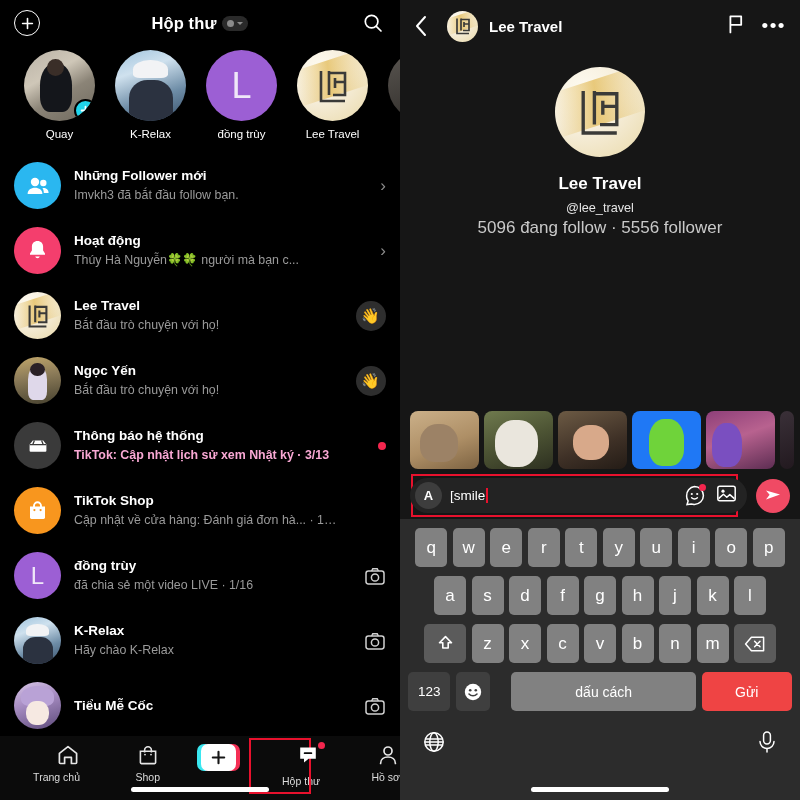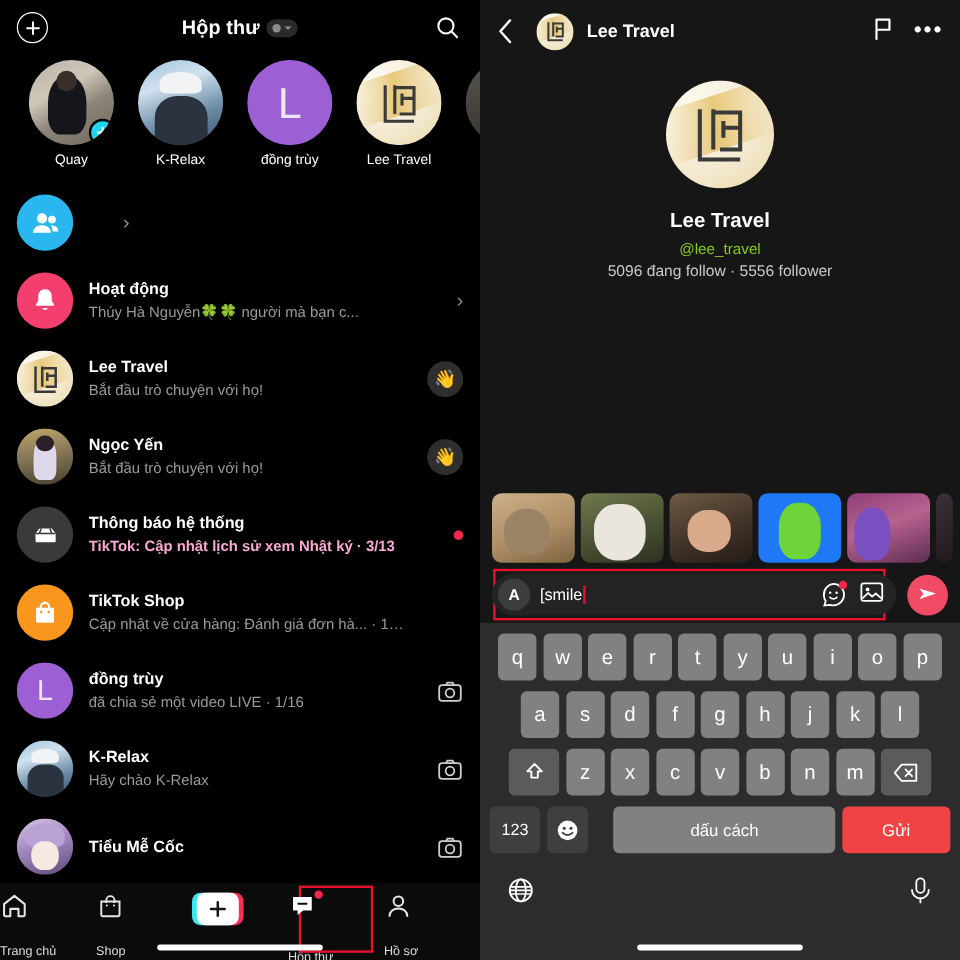--- a/index.html
+++ b/index.html
@@ -74,21 +74,21 @@
   .row-right { flex:0 0 auto; display:flex; align-items:center; justify-content:flex-end; width:34px; }
   .chev { color:#8c8c8c; font-size:17px; line-height:1; }
   .wave { width:30px; height:30px; border-radius:50%; background:#2e2e2e;
           display:flex; align-items:center; justify-content:center; font-size:15px; }
   .reddot { width:8px; height:8px; border-radius:50%; background:#f4264e; }
   .cam { display:flex; align-items:center; justify-content:center; }
 
   
   .lnav { position:absolute; left:0; bottom:0; width:400px; height:64px; background:#0b0b0b;
           display:flex; align-items:flex-start; padding-top:7px; }
-  .navitem { flex:1 1 0; display:flex; flex-direction:column; align-items:flex-start; gap:20px; position:relative; }
+  .navitem { flex:1 1 0; display:flex; flex-direction:column; align-items:flex-end; gap:4px; position:relative; }
   .navlabel { color:#dcdcdc; font-size:10.5px; }
   .create-btn { width:43px; height:27px; border-radius:7px; position:relative; display:flex; align-items:center; justify-content:center; margin-top:1px; }
   .create-btn::before,.create-btn::after{content:"";position:absolute;top:0;width:38px;height:27px;border-radius:7px;}
   .create-btn::before{left:0;background:#3ae7f0;}
   .create-btn::after{right:0;background:#f52f55;}
   .create-core{position:relative;z-index:3;width:35px;height:27px;border-radius:7px;background:#fff;
                display:flex;align-items:center;justify-content:center;}
   .nav-badge { position:absolute; width:7px; height:7px; border-radius:50%; background:#f4264e; top:-1px; right:-5px; }
   .nav-hl { position:absolute; left:50%; transform:translateX(-50%); top:-5px; width:62px; height:56px;
             border:2.5px solid #e8112d; }
@@ -99,22 +99,22 @@
   .rheader { height:52px; display:flex; align-items:center; gap:11px; padding:0 14px; }
   .back-ic { width:22px; display:flex; align-items:center; }
   .rhead-av { width:31px; height:31px; border-radius:50%; overflow:hidden; flex:0 0 auto; }
   .rhead-name { color:#fff; font-size:15px; font-weight:bold; }
   .rhead-right { margin-left:auto; display:flex; align-items:center; gap:17px; }
   .dots { color:#fff; font-size:19px; letter-spacing:1.5px; line-height:.6; }
 
   .profile { padding-top:15px; display:flex; flex-direction:column; align-items:center; }
   .big-av { width:90px; height:90px; border-radius:50%; overflow:hidden; }
   .pname { color:#fff; font-size:17px; font-weight:bold; margin-top:17px; }
-  .phandle { color:#84cc16; font-size:12.7px; margin-top:7px;text-align:center; }
-  .pstats { color:#c9c9c9; font-size:13px; margin-top:3px; }
+  .phandle { color:#e5e5e5; font-size:12.7px; margin-top:7px;text-align:center; }
+  .pstats { color:#c9c9c9; font-size:17px; margin-top:3px; }
 
   
   .stickers { position:absolute; left:0; bottom:331px; width:400px; display:flex; gap:5px; padding:0 10px; }
   .sticker { width:69px; height:58px; border-radius:8px; overflow:hidden; flex:0 0 auto; position:relative; }
   .sticker.part { width:14px; }
   .st1{background:linear-gradient(160deg,#cbb089 0%,#ae8f66 55%,#7d6342 100%);}
   .st1::after{content:"";position:absolute;left:14%;top:22%;width:56%;height:66%;border-radius:46% 46% 38% 38%;background:#9c8266;}
   .st2{background:linear-gradient(160deg,#6f7a4e 0%,#4d5434 50%,#2d3020 100%);}
   .st2::after{content:"";position:absolute;left:16%;top:16%;width:62%;height:80%;border-radius:44%;background:#eae6dd;}
   .st3{background:linear-gradient(160deg,#6c5a44 0%,#3e3026 60%,#241c16 100%);}
@@ -235,20 +235,24 @@
     <div class="chatlist">
 
       <div class="row">
         <div class="row-av blue">
           <svg width="26" height="26" viewBox="0 0 26 26">
               <circle cx="10" cy="9" r="4.2" fill="#fff"></circle>
               <circle cx="18.3" cy="10" r="3.2" fill="#fff"></circle>
               <path d="M2.6 21c0-4 3.4-6.2 7.4-6.2s7.4 2.2 7.4 6.2z" fill="#fff"></path>
               <path d="M18.2 15c3.2 0 5.4 1.8 5.4 5h-4.8c0-2-.4-3.6-1.4-4.9z" fill="#fff"></path>
             </svg>
+        </div>
+        <div class="row-txt">
+          <div class="row-title">Những Follower mới</div>
+          <div class="row-sub">Imvkh3 đã bắt đầu follow bạn.</div>
         </div>
         <div class="row-right">
             <span class="chev">›</span>
           </div>
       </div>
 
       <div class="row">
         <div class="row-av pink">
           <svg width="25" height="25" viewBox="0 0 25 25">
               <path d="M12.5 3c-3.4 0-5.6 2.4-5.6 5.6v4L5 15.6v1.2h15v-1.2l-1.9-3V8.6C18.1 5.4 15.9 3 12.5 3z" fill="#fff"></path>

